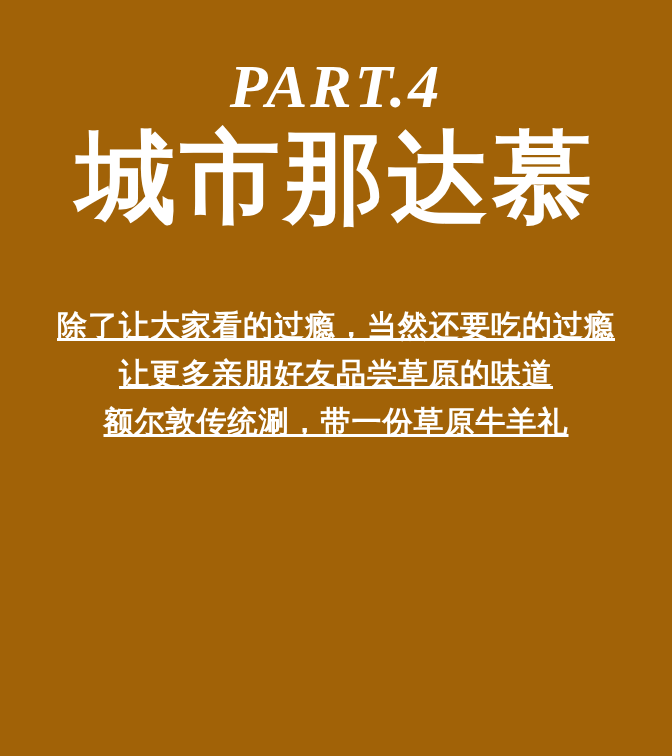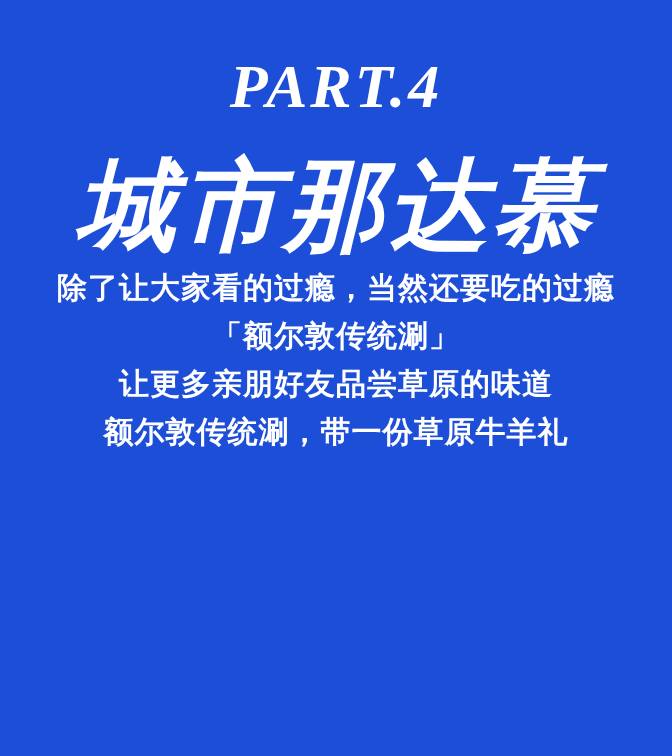--- a/index.html
+++ b/index.html
@@ -3,52 +3,52 @@
 <meta charset="utf-8">
 <style>
   html, body {
     margin: 0;
     padding: 0;
   }
   .poster {
     position: relative;
     width: 672px;
     height: 756px;
-    background: #1d4ed8;
+    background: #a16207;
     color: #ffffff;
     overflow: hidden;
     display: flex;
     flex-direction: column;
     align-items: center;
     text-align: center;
     font-family: "Liberation Sans", sans-serif;
   }
   .part-label {
     margin-top: 52px;
     font-family: "Liberation Serif", serif;
     font-style: italic;
     font-weight: bold;
     font-size: 62px;
     line-height: 1.1;
     letter-spacing: 3px;
   }
   .title-block {
-    margin-top: 28px;
-    font-style: italic;
   }
   .title-line {
     margin: 0;
     font-family: "DejaVu Sans", sans-serif;
     font-weight: 900;
     font-size: 100px;
     line-height: 1.16;
     letter-spacing: 4px;
     white-space: nowrap;
   }
   .body-text {
+    margin-top: 66px;
+    text-decoration: underline;
   }
   .body-line {
     margin: 0;
     font-family: "DejaVu Sans", sans-serif;
     font-weight: bold;
     font-size: 30px;
     line-height: 48px;
     letter-spacing: 1px;
     white-space: nowrap;
   }
@@ -59,18 +59,17 @@
 <div class="poster">
 
   <div class="part-label">PART.4</div>
 
   <div class="title-block">
     <h1 class="title-line">城市那达慕</h1>
   </div>
 
   <div class="body-text">
     <p class="body-line">除了让大家看的过瘾，当然还要吃的过瘾</p>
-    <p class="body-line">「额尔敦传统涮」</p>
     <p class="body-line">让更多亲朋好友品尝草原的味道</p>
     <p class="body-line">额尔敦传统涮，带一份草原牛羊礼</p>
   </div>
 
 </div>
 
 </body></html>

